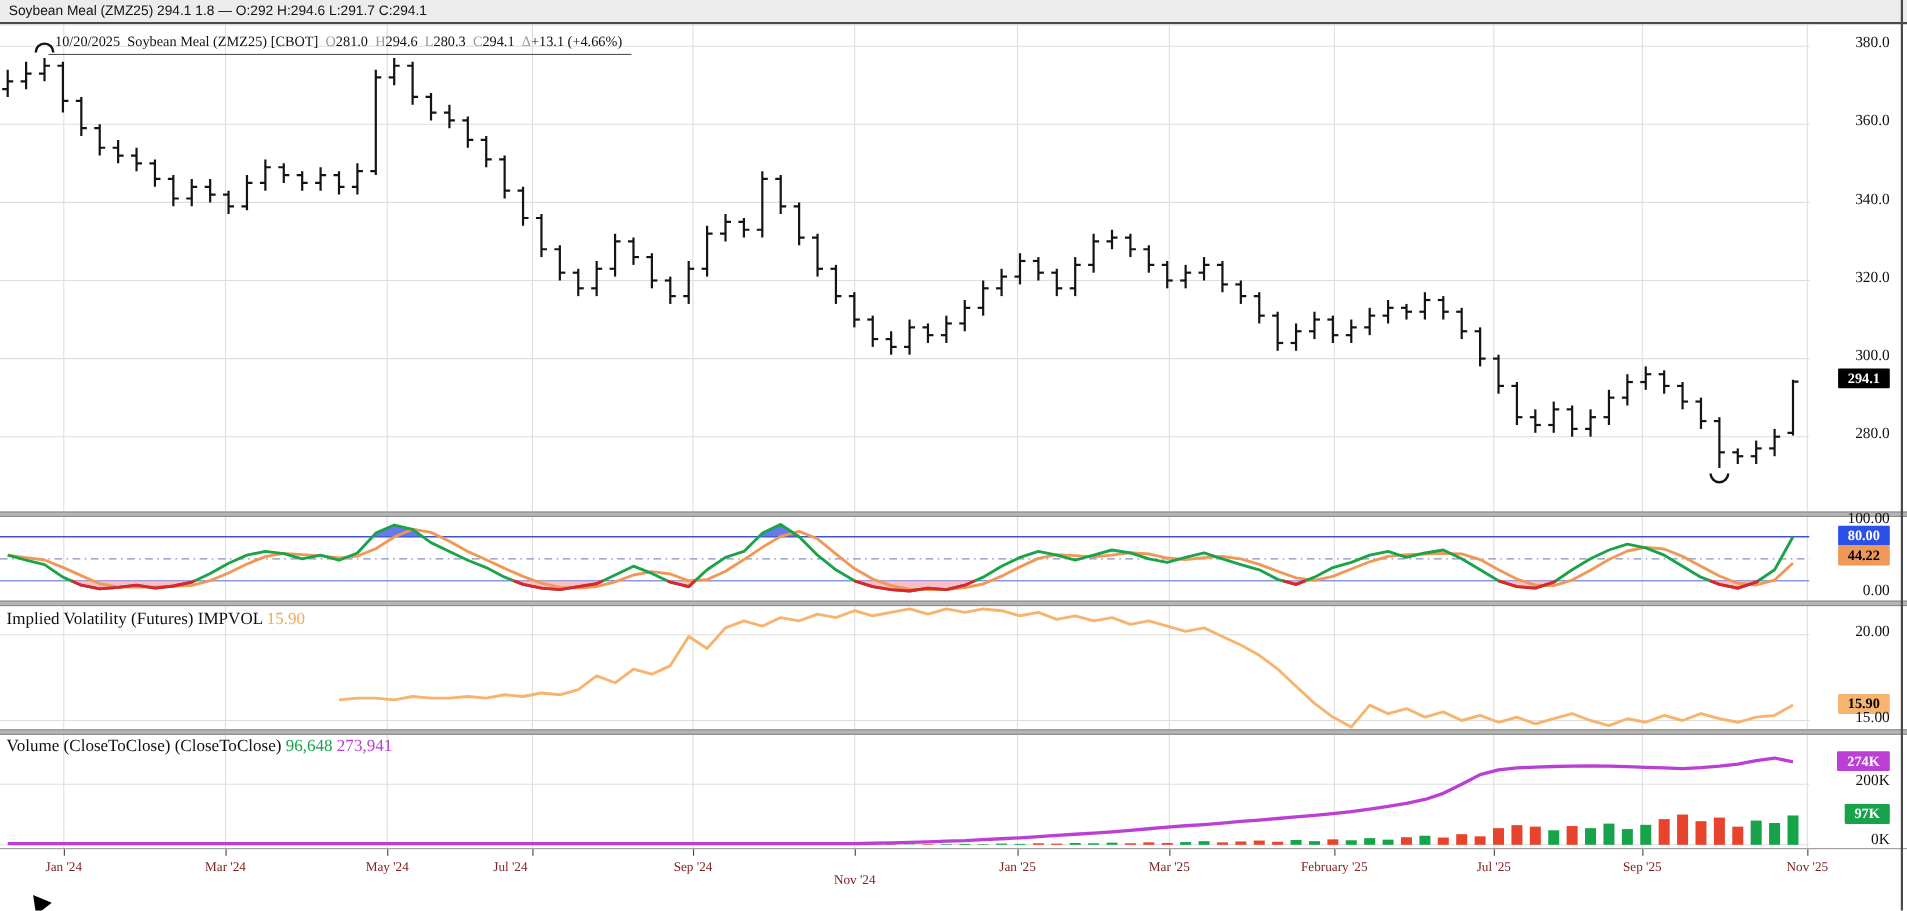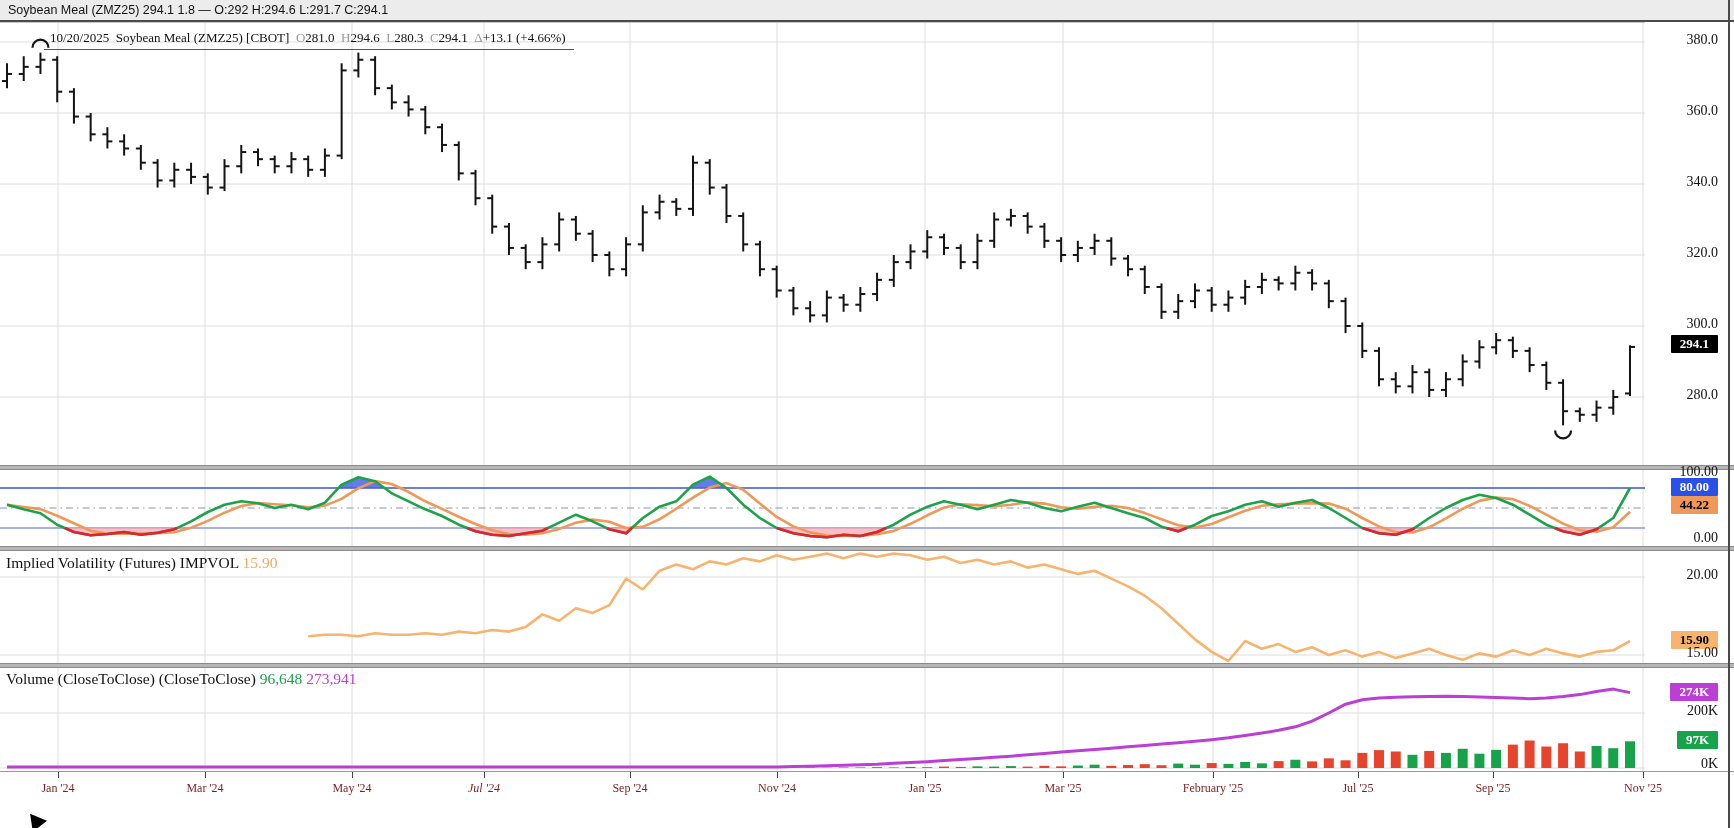--- a/index.html
+++ b/index.html
@@ -526,25 +526,25 @@
     </div>
 
   <div class="xaxis" id="xaxis">
       <div class="xtick" style="left: 58px;"></div>
       <div class="xlab" style="left: 58px;">Jan '24</div>
       <div class="xtick" style="left: 205px;"></div>
       <div class="xlab" style="left: 205px;">Mar '24</div>
       <div class="xtick" style="left: 352px;"></div>
       <div class="xlab" style="left: 352px;">May '24</div>
       <div class="xtick" style="left: 484px;"></div>
-      <div class="xlab" style="left: 484px; font-style: italic;">Jul '24</div>
+      <div class="xlab" style="left: 464px;">Jul '24</div>
       <div class="xtick" style="left: 630px;"></div>
       <div class="xlab" style="left: 630px;">Sep '24</div>
       <div class="xtick" style="left: 777px;"></div>
-      <div class="xlab" style="left: 777px;">Nov '24</div>
+      <div class="xlab" style="left: 777px; margin-top: 12px;">Nov '24</div>
       <div class="xtick" style="left: 925px;"></div>
       <div class="xlab" style="left: 925px;">Jan '25</div>
       <div class="xtick" style="left: 1063px;"></div>
       <div class="xlab" style="left: 1063px;">Mar '25</div>
       <div class="xtick" style="left: 1213px;"></div>
       <div class="xlab" style="left: 1213px;">February '25</div>
       <div class="xtick" style="left: 1358px;"></div>
       <div class="xlab" style="left: 1358px;">Jul '25</div>
       <div class="xtick" style="left: 1493px;"></div>
       <div class="xlab" style="left: 1493px;">Sep '25</div>

